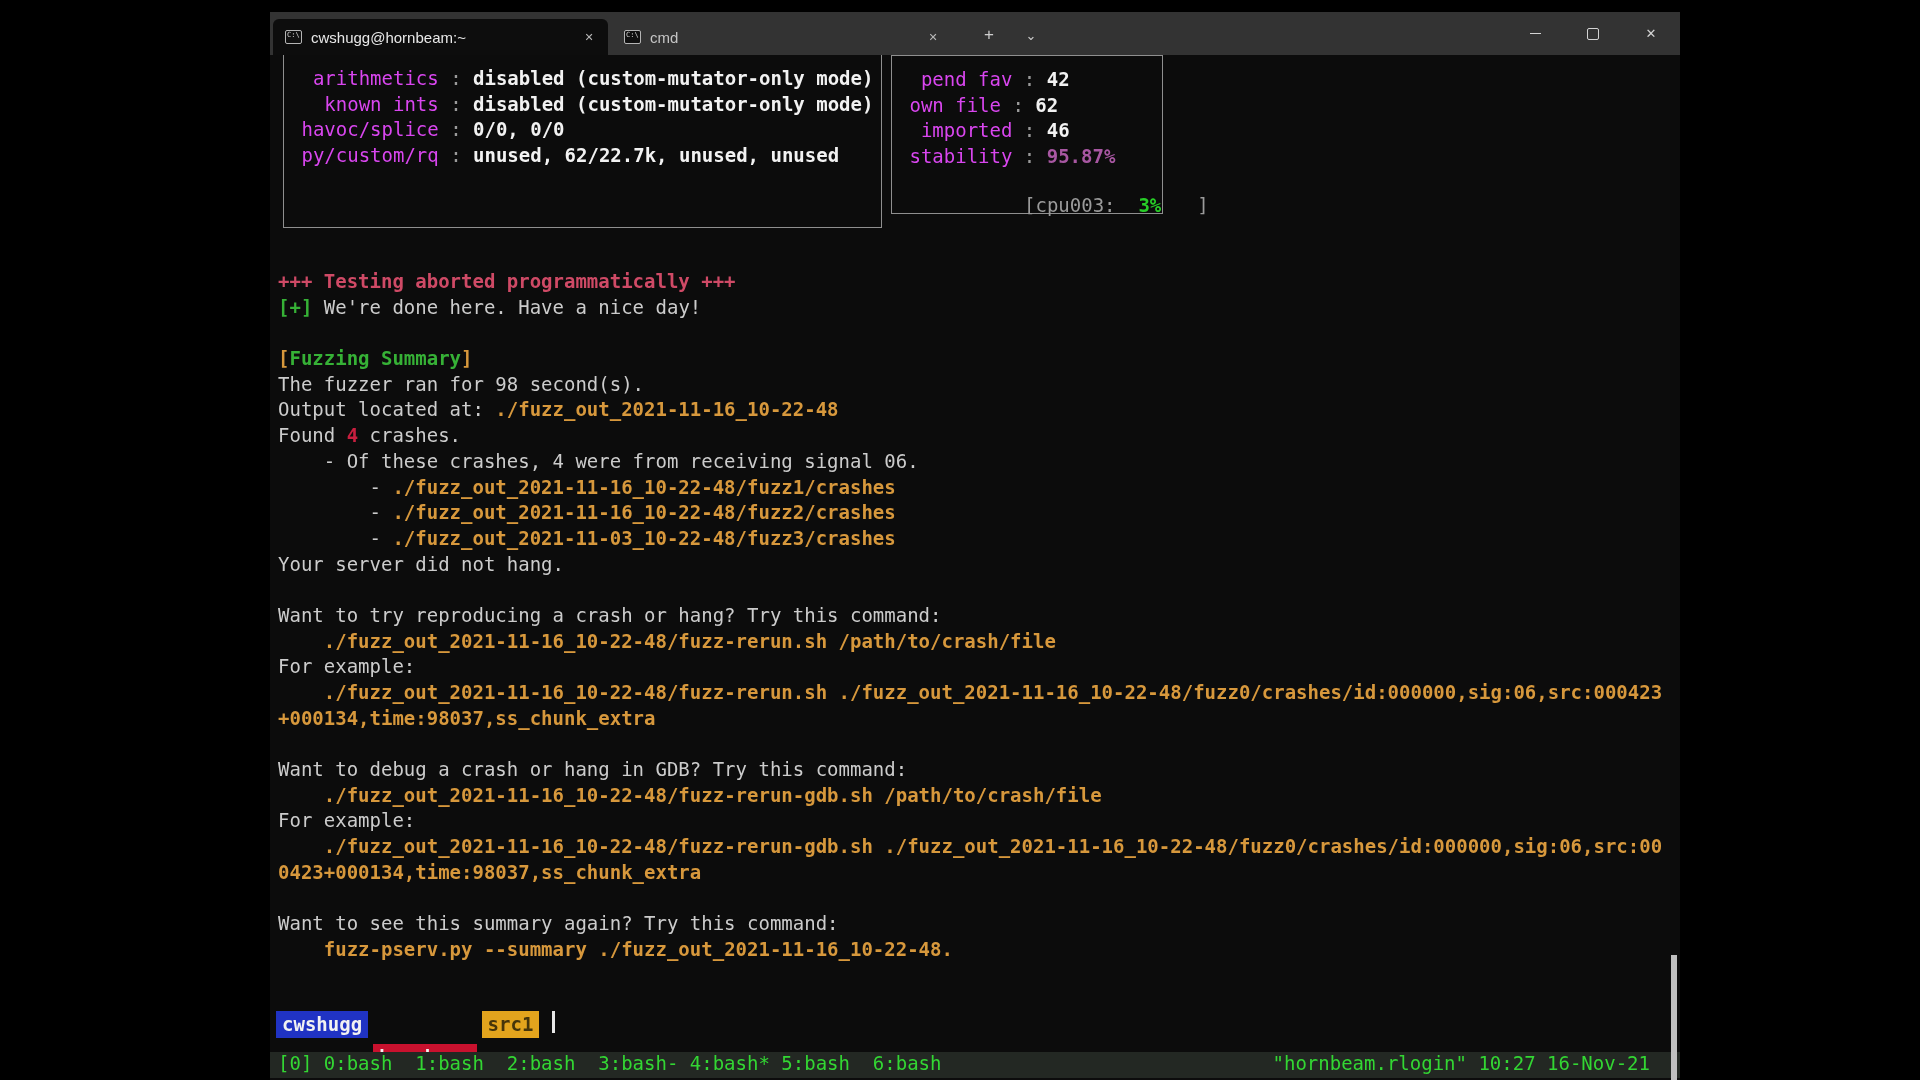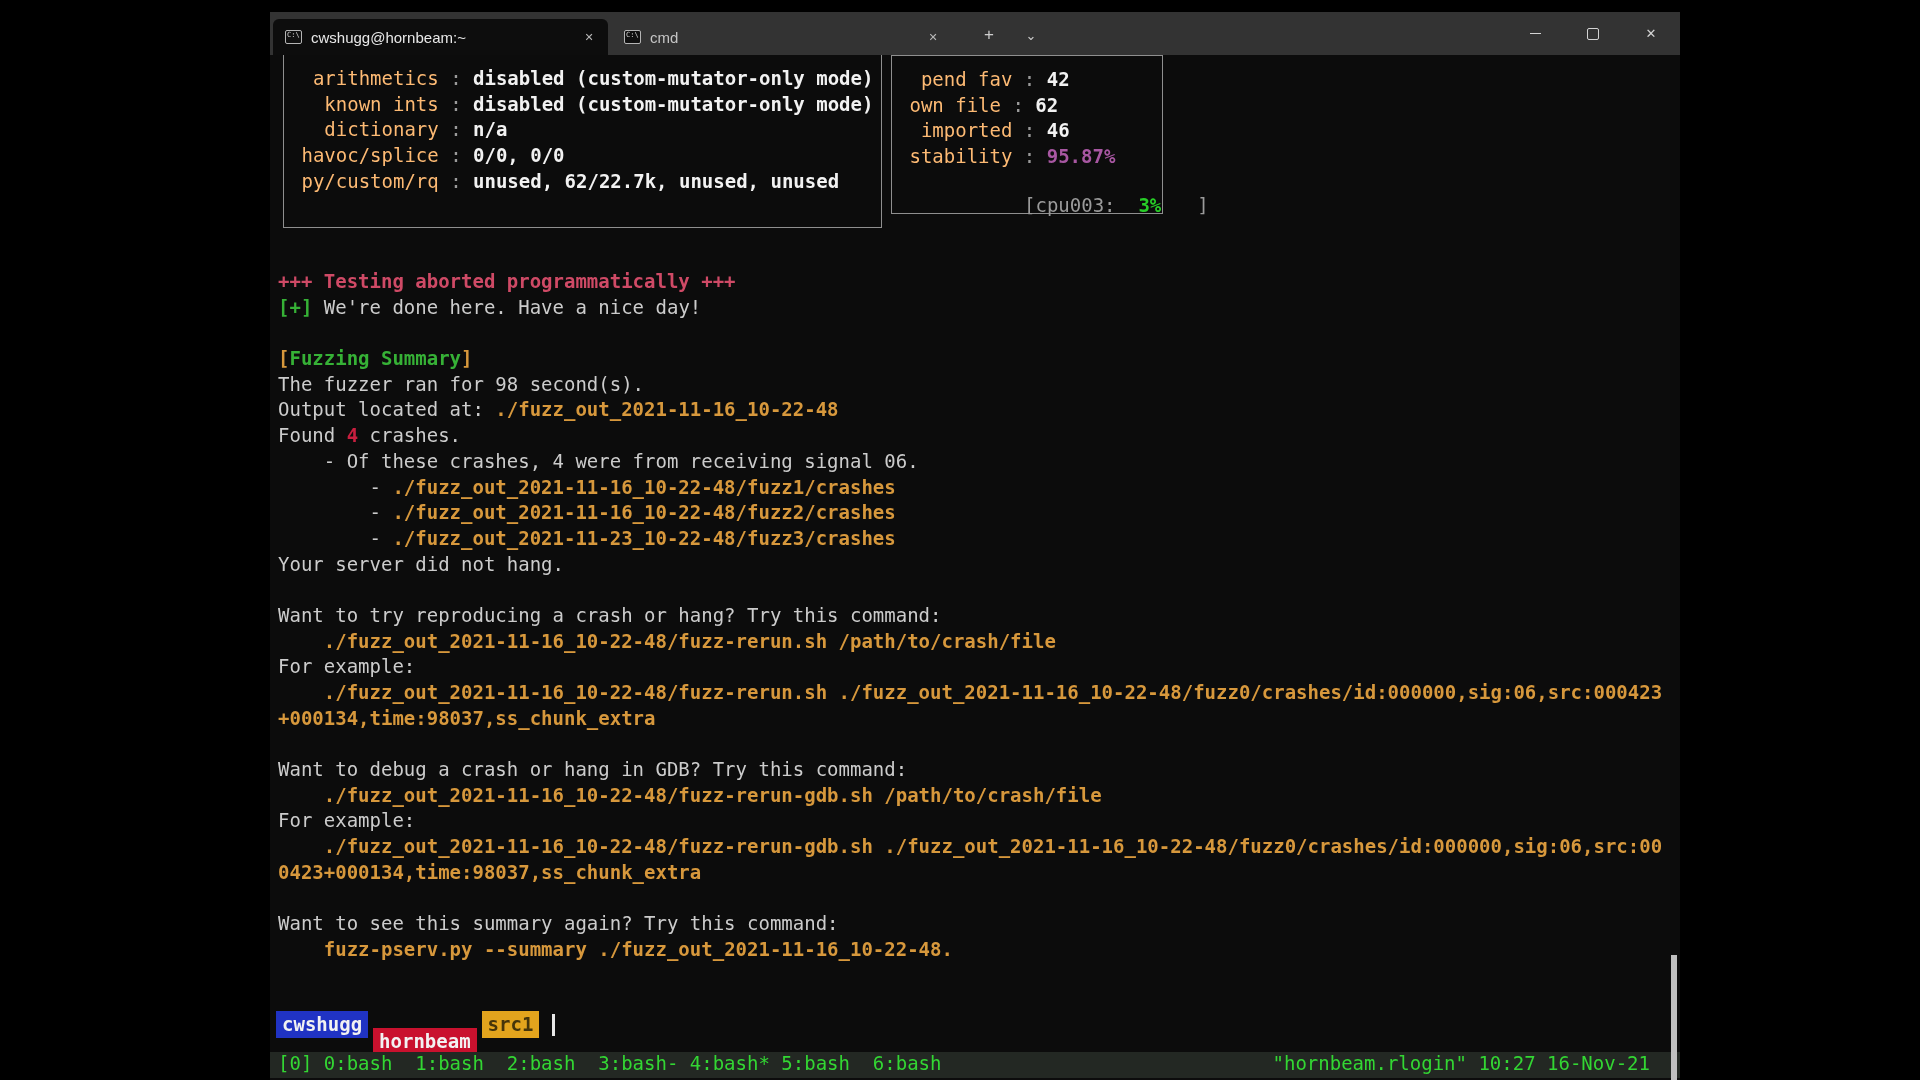--- a/index.html
+++ b/index.html
@@ -31,38 +31,38 @@
   
   .content{position:absolute;left:0;top:43px;width:1410px;height:1025px;overflow:hidden;
            font-size:19px;color:#cccccc;}
   .row,.main-line{height:25.7px;line-height:25.7px;white-space:pre;}
   .afl-box-left{position:absolute;left:13px;top:-6px;width:597px;height:178px;
                 border-left:1px solid #8f8f8f;border-right:1px solid #8f8f8f;border-bottom:1px solid #8f8f8f;}
   .afl-box-right{position:absolute;left:621px;top:0px;width:272px;height:159px;
                  border:1px solid #8f8f8f;box-sizing:border-box;}
   .rows{position:absolute;left:6px;top:17px;right:0;}
   .afl-box-right .rows{top:11px;}
-  .lbl{color:#fdba74;}
+  .lbl{color:#d946ef;}
   .sep{color:#9b9b9b;}
   .val{color:#f2f2f2;font-weight:bold;}
   .row.it{font-style:italic;}
   .cpu-line{position:absolute;left:718px;top:139px;white-space:pre;}
   .main{position:absolute;left:8px;top:214px;}
   
   .c-white{color:#cccccc;}
   .c-red{color:#cf4a66;}
   .c-red2{color:#c81f3f;}
   .c-green{color:#36b136;}
   .c-greenb{color:#27cd27;}
   .c-orange{color:#d7983c;}
   .c-magenta{color:#a857a2;}
   .c-gray{color:#9b9b9b;margin-left:36px;}
   .bb{font-weight:bold;}
   
-  .badges{position:absolute;left:6px;top:956px;height:27px;display:flex;align-items:center;gap:5px;}
+  .badges{position:absolute;left:6px;top:956px;height:27px;display:flex;align-items:flex-start;gap:5px;}
   .badge{height:27px;line-height:27px;padding:0 6px;font-weight:bold;font-size:19px;white-space:pre;}
   .cursor{width:3px;height:22px;background:#e8e8e8;margin-left:8px;}
   
   .tmuxbar{position:absolute;left:0;top:997px;width:1410px;height:26px;background:#232823;
            display:flex;align-items:flex-start;justify-content:space-between;
            padding:0 30px 0 8px;box-sizing:border-box;color:#33d633;font-size:19px;white-space:pre;}
   
   .scrollbar{position:absolute;right:0;top:0;width:14px;height:1025px;}
   .thumb{position:absolute;right:3px;top:900px;width:6px;height:125px;background:#bfbfbf;}
 </style>
@@ -105,21 +105,20 @@
         </div>
       </div>
     </div>
 
     <div class="content">
 
       <div class="afl-box-left">
         <div class="rows" id="mutation-rows">
             <div class="row"><span class="lbl">  arithmetics</span><span class="sep"> : </span><span class="val">disabled (custom-mutator-only mode)</span></div>
             <div class="row"><span class="lbl">   known ints</span><span class="sep"> : </span><span class="val">disabled (custom-mutator-only mode)</span></div>
-            <div class="row"><span class="lbl">   dictionary</span><span class="sep"> : </span><span class="val">n/a</span></div>
             <div class="row"><span class="lbl"> havoc/splice</span><span class="sep"> : </span><span class="val">0/0, 0/0</span></div>
             <div class="row"><span class="lbl"> py/custom/rq</span><span class="sep"> : </span><span class="val">unused, 62/22.7k, unused, unused</span></div>
           </div>
       </div>
 
       <div class="afl-box-right">
         <div class="rows" id="geometry-rows">
             <div class="row"><span class="lbl">  pend fav</span><span class="sep"> : </span><span class="val">42</span></div>
             <div class="row"><span class="lbl"> own file</span><span class="sep"> : </span><span class="val">62</span></div>
             <div class="row"><span class="lbl">  imported</span><span class="sep"> : </span><span class="val">46</span></div>
@@ -133,21 +132,21 @@
           <div class="main-line"><span class="c-red bb">+++ Testing aborted programmatically +++</span></div>
           <div class="main-line"><span class="c-green bb">[+]</span><span class="c-white"> We're done here. Have a nice day!</span></div>
           <div class="main-line">&nbsp;</div>
           <div class="main-line"><span class="c-orange bb">[</span><span class="c-green bb">Fuzzing Summary</span><span class="c-orange bb">]</span></div>
           <div class="main-line"><span class="c-white">The fuzzer ran for 98 second(s).</span></div>
           <div class="main-line"><span class="c-white">Output located at: </span><span class="c-orange bb">./fuzz_out_2021-11-16_10-22-48</span></div>
           <div class="main-line"><span class="c-white">Found </span><span class="c-red2 bb">4</span><span class="c-white"> crashes.</span></div>
           <div class="main-line"><span class="c-white">    - Of these crashes, 4 were from receiving signal 06.</span></div>
           <div class="main-line"><span class="c-white">        - </span><span class="c-orange bb">./fuzz_out_2021-11-16_10-22-48/fuzz1/crashes</span></div>
           <div class="main-line"><span class="c-white">        - </span><span class="c-orange bb">./fuzz_out_2021-11-16_10-22-48/fuzz2/crashes</span></div>
-          <div class="main-line"><span class="c-white">        - </span><span class="c-orange bb">./fuzz_out_2021-11-23_10-22-48/fuzz3/crashes</span></div>
+          <div class="main-line"><span class="c-white">        - </span><span class="c-orange bb">./fuzz_out_2021-11-03_10-22-48/fuzz3/crashes</span></div>
           <div class="main-line"><span class="c-white">Your server did not hang.</span></div>
           <div class="main-line">&nbsp;</div>
           <div class="main-line"><span class="c-white">Want to try reproducing a crash or hang? Try this command:</span></div>
           <div class="main-line"><span class="c-white">    </span><span class="c-orange bb">./fuzz_out_2021-11-16_10-22-48/fuzz-rerun.sh /path/to/crash/file</span></div>
           <div class="main-line"><span class="c-white">For example:</span></div>
           <div class="main-line"><span class="c-white">    </span><span class="c-orange bb">./fuzz_out_2021-11-16_10-22-48/fuzz-rerun.sh ./fuzz_out_2021-11-16_10-22-48/fuzz0/crashes/id:000000,sig:06,src:000423</span></div>
           <div class="main-line"><span class="c-orange bb">+000134,time:98037,ss_chunk_extra</span></div>
           <div class="main-line">&nbsp;</div>
           <div class="main-line"><span class="c-white">Want to debug a crash or hang in GDB? Try this command:</span></div>
           <div class="main-line"><span class="c-white">    </span><span class="c-orange bb">./fuzz_out_2021-11-16_10-22-48/fuzz-rerun-gdb.sh /path/to/crash/file</span></div>

